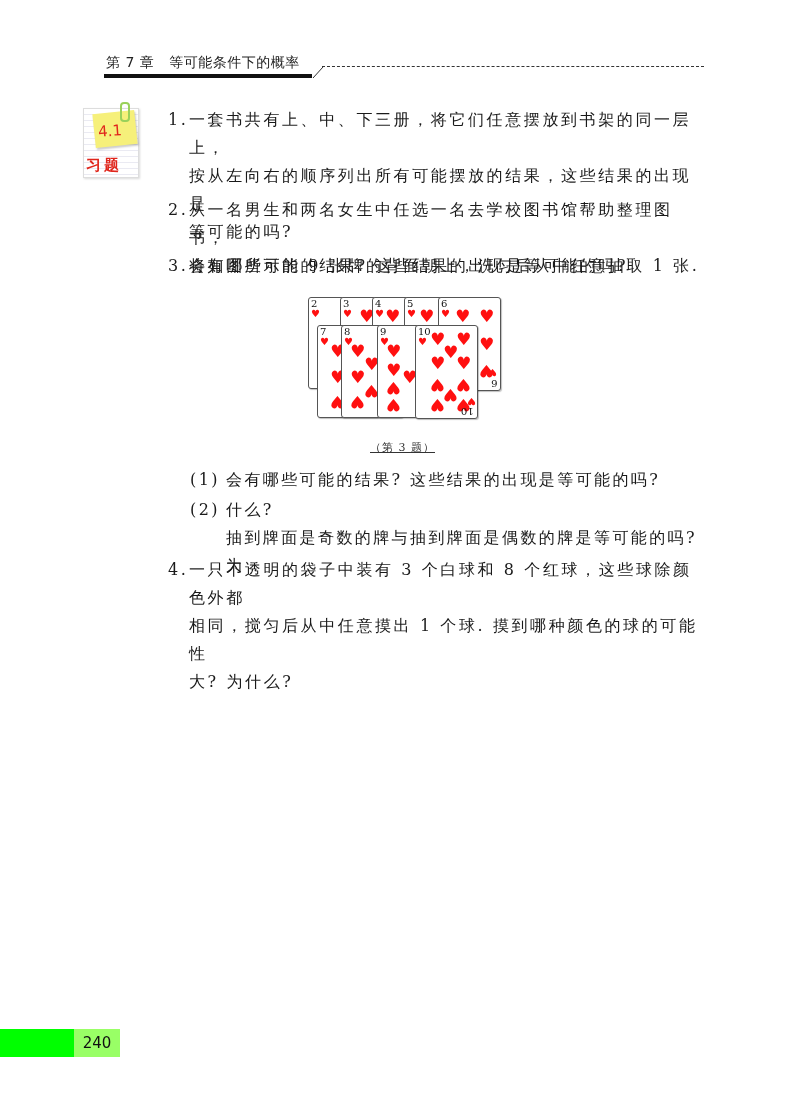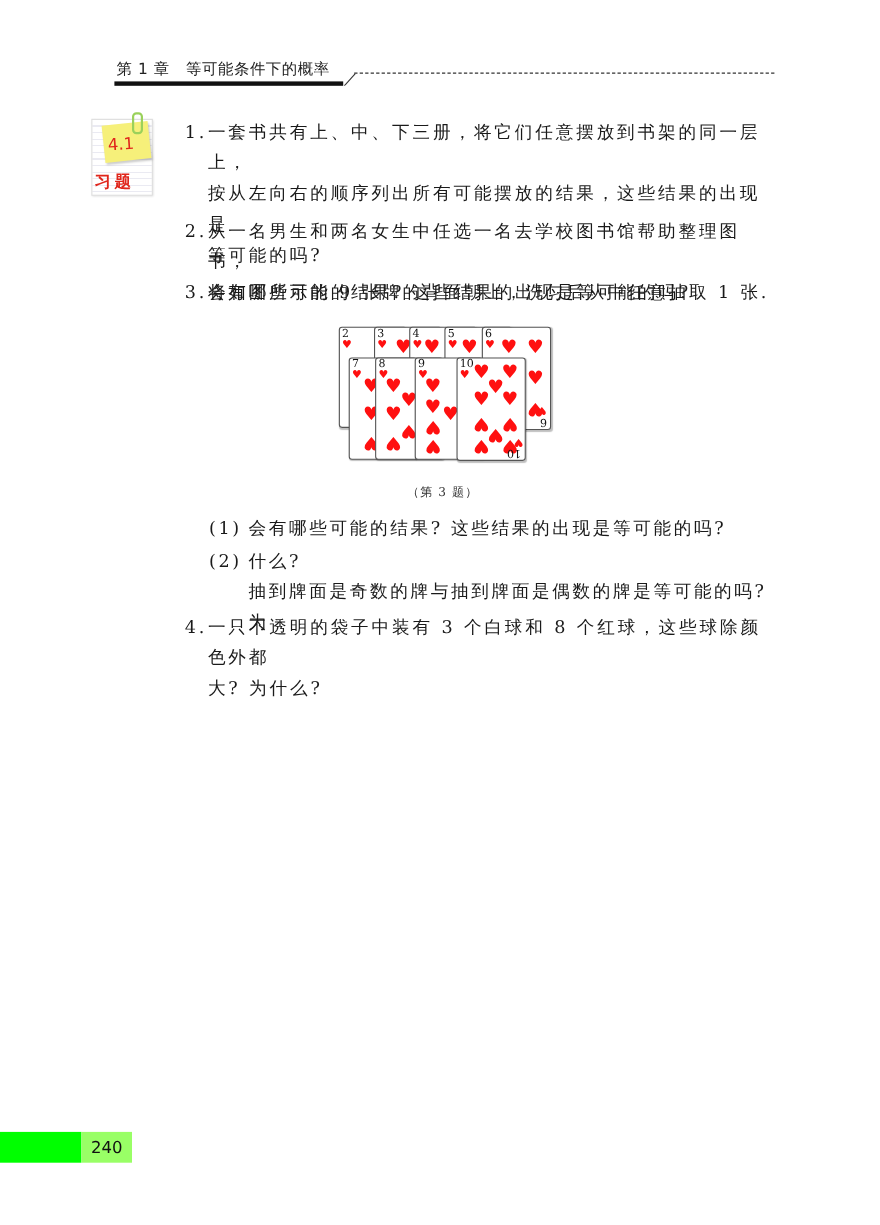--- a/index.html
+++ b/index.html
@@ -46,33 +46,33 @@
   .figure { position: absolute; left: 300px; top: 292px; width: 210px; height: 130px; }
   .card {
     position: absolute; background: #fff; border: 1px solid #555; border-radius: 3px;
     box-shadow: 1px 1px 1px rgba(0,0,0,0.25);
   }
   .card .rank { position: absolute; left: 2px; top: 1px; font-size: 10px; line-height: 10px; color: #111; }
   .card .pip { position: absolute; color: #ff1010; line-height: 1; font-family: "DejaVu Sans", sans-serif; }
   .card .small { font-size: 10px; }
   .card .big { font-size: 17px; }
   .card .flip { transform: rotate(180deg); }
-  .caption { position: absolute; left: 370px; top: 440px; font-size: 11px; color: #333; letter-spacing: 1px; }
+  .caption { position: absolute; left: 370px; top: 440px; font-size: 11px; color: #333; letter-spacing: 1px; text-decoration: underline; }
 
   .page-bar { position: absolute; left: 0; top: 1029px; width: 74px; height: 28px; background: #00ff00; }
   .page-num {
     position: absolute; left: 74px; top: 1029px; width: 46px; height: 28px; background: #99ff66;
     font-family: "DejaVu Sans", sans-serif; font-size: 15px; line-height: 28px; text-align: center; color: #111;
   }
 </style>
 </head>
 <body>
 
 <div class="header">
-  <span class="header-title"><span>第 1 章</span>   <span>等可能条件下的概率</span></span>
+  <span class="header-title"><span>第 7 章</span>   <span>等可能条件下的概率</span></span>
   <div class="header-bar"></div>
   <svg class="header-slash" viewBox="0 0 12 12">
       <line x1="1" y1="12" x2="11" y2="1" stroke="#333" stroke-width="1"></line>
     </svg>
   <div class="header-dash"></div>
 </div>
 
 <div class="badge">
   <div class="paper"></div>
   <div class="note"></div>
@@ -188,18 +188,19 @@
 <div class="sub" style="top:496px;">
   <span class="num">(2)</span>
   <span class="text">什么?</span>
   <span class="text">抽到牌面是奇数的牌与抽到牌面是偶数的牌是等可能的吗? 为</span>
 </div>
 
 <div class="problem" style="top:556px;">
   <span class="num">4.</span>
   <div class="text">
     <div>一只不透明的袋子中装有 3 个白球和 8 个红球，这些球除颜色外都</div>
+    <div>相同，搅匀后从中任意摸出 1 个球. 摸到哪种颜色的球的可能性</div>
     <div>大? 为什么?</div>
   </div>
 </div>
 
 <div class="page-bar"></div>
 <div class="page-num">240</div>
 
 </body></html>

